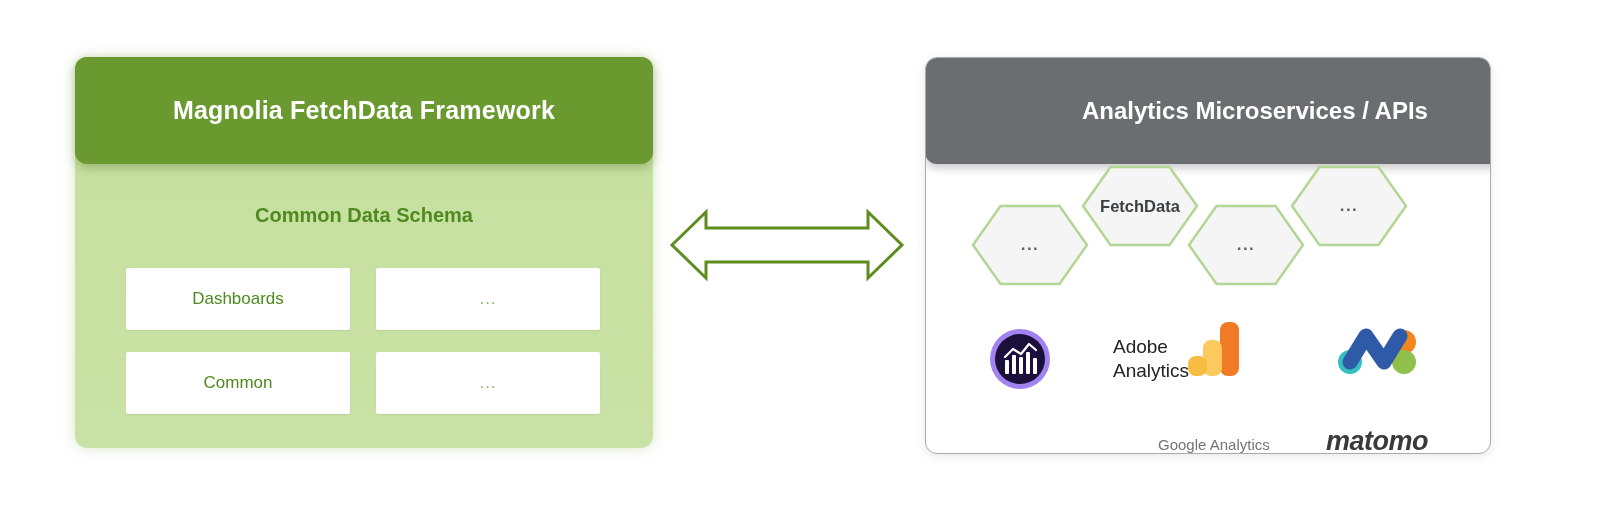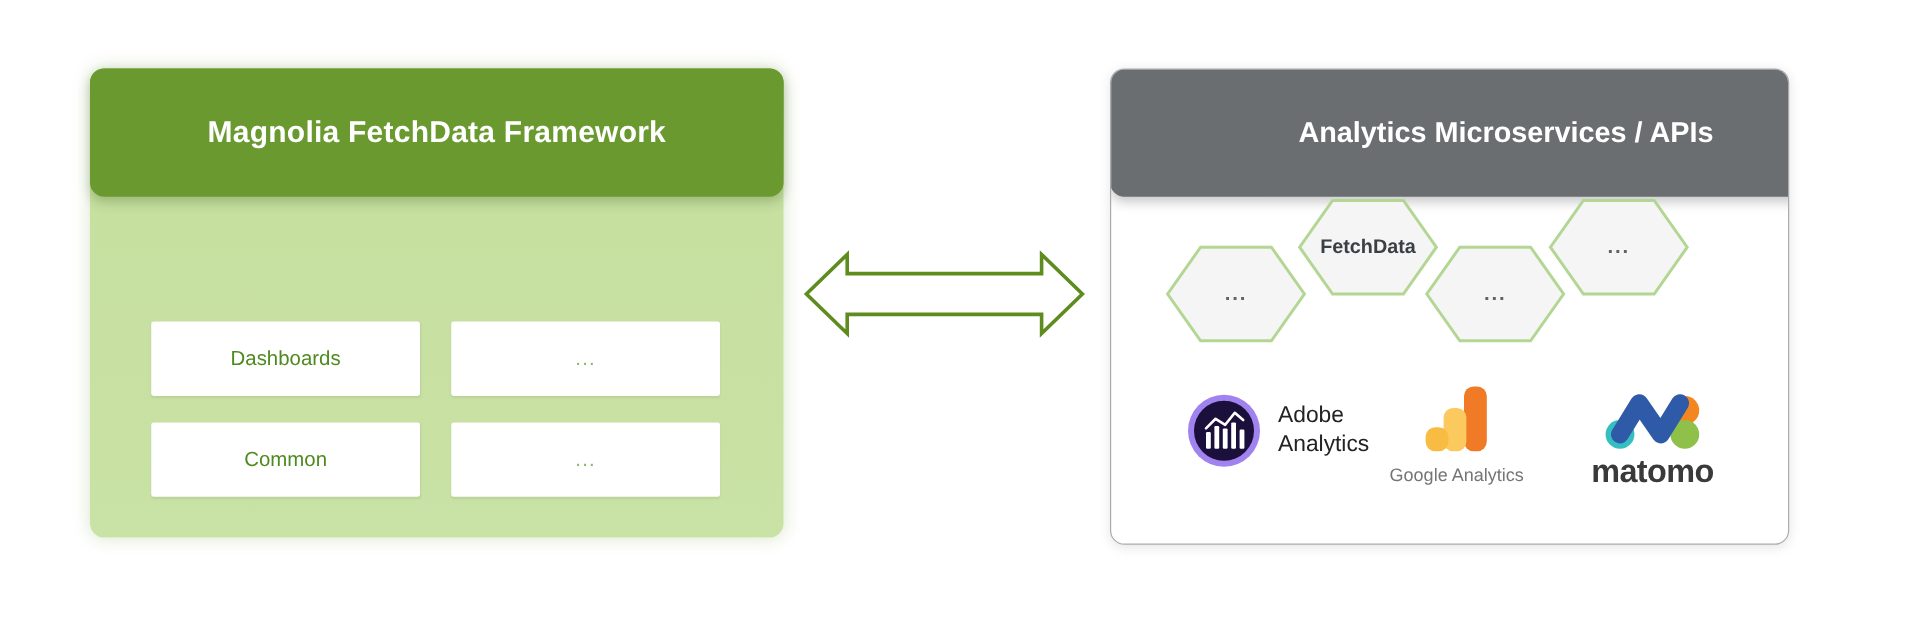--- a/index.html
+++ b/index.html
@@ -172,61 +172,63 @@
     position: absolute;
     left: 0;
     top: 262px;
     width: 564px;
     height: 100px;
   }
   .logo {
     position: absolute;
     display: flex;
     align-items: center;
+    gap: 48px;
   }
 
   .adobe-logo { left: 63px; top: 8px; }
   .adobe-text {
     margin-left: 14px;
     font-size: 19px;
     line-height: 1.25;
     color: #232323;
     font-family: "Liberation Sans", sans-serif;
   }
 
   .ga-logo { left: 232px; top: 0px; flex-direction: column; align-items: center; }
   .ga-text {
     margin-top: 6px;
     font-size: 15px;
     color: #757575;
     font-family: "Liberation Sans", sans-serif;
     white-space: nowrap;
   }
 
-  .matomo-logo { left: 400px; top: 8px; flex-direction: column; align-items: center; }
+  .matomo-logo { left: 400px; top: 8px; flex-direction: column; align-items: center; font-style: italic; }
   .matomo-text {
     margin-top: 2px;
     font-size: 27px;
     font-weight: bold;
     letter-spacing: -0.5px;
     color: #3a3a3a;
     font-family: "Liberation Sans", sans-serif;
   }
 </style>
 </head>
 <body>
 
 <div class="canvas">
 
   <div class="left-panel">
 
     <div class="left-header">
       <div class="left-header-title">Magnolia FetchData Framework</div>
     </div>
 
+    <div class="schema-label">Common Data Schema</div>
 
     <div class="tile-grid">
       <div class="tile">
         <span>Dashboards</span>
       </div>
       <div class="tile muted">
         <span>...</span>
       </div>
       <div class="tile">
         <span>Common</span>

